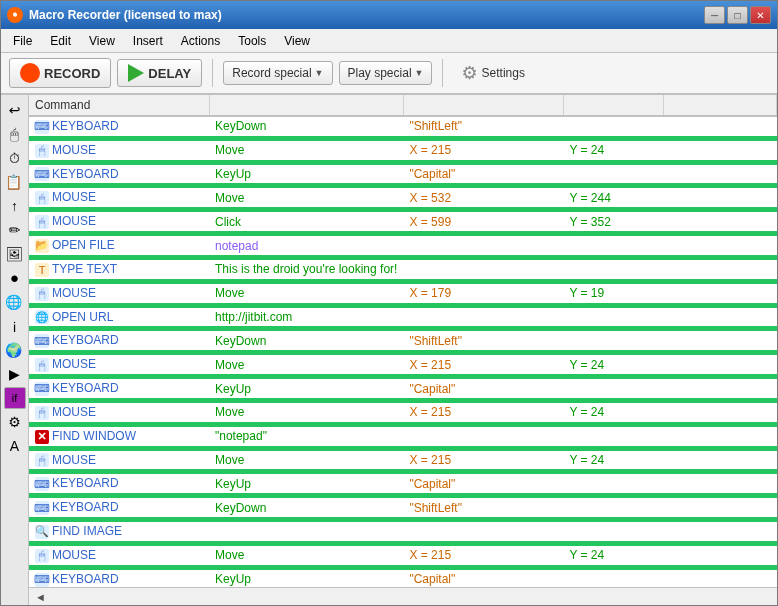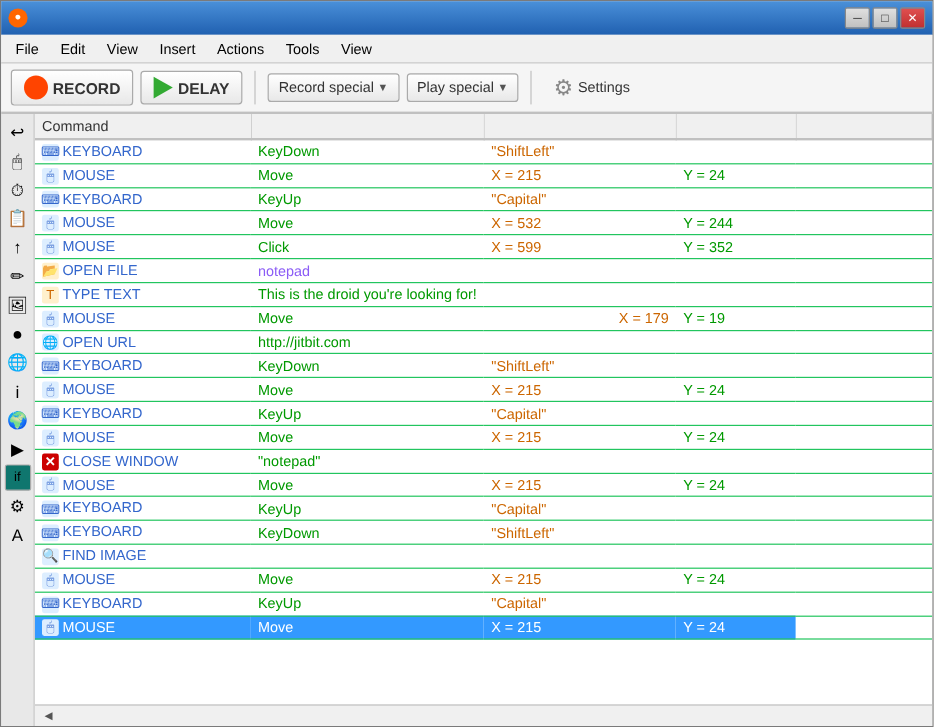--- a/index.html
+++ b/index.html
@@ -237,21 +237,21 @@
       padding: 3px 6px;
       font-weight: normal;
       color: #333;
       border-right: 1px solid #d0d0d0;
       position: sticky;
       top: 0;
       background: #f0f0f0;
     }
 
     tbody tr {
-      border-bottom: 1px solid #22c55e;
+      border-bottom: 5px solid #22c55e;
     }
 
     tbody tr.selected {
       background: #3399ff;
       color: white;
     }
 
     tbody tr.selected td {
       color: white;
     }
@@ -275,20 +275,21 @@
     }
   </style>
 </head>
 <body>
 
 <div class="window">
 
   <div class="title-bar">
     <div class="title-bar-left">
       <div class="title-icon">⏺</div>
+      <span>Macro Recorder (licensed to max)</span>
     </div>
     <div class="title-controls">
       <div class="title-btn">─</div>
       <div class="title-btn">□</div>
       <div class="title-btn close-btn">✕</div>
     </div>
   </div>
 
   <div class="menu-bar">
     <div class="menu-item">File</div>
@@ -333,21 +334,21 @@
       <div class="sidebar-icon">⏱</div>
       <div class="sidebar-icon">📋</div>
       <div class="sidebar-icon">↑</div>
       <div class="sidebar-icon">✏</div>
       <div class="sidebar-icon">🖼</div>
       <div class="sidebar-icon">⏺</div>
       <div class="sidebar-icon">🌐</div>
       <div class="sidebar-icon">ℹ</div>
       <div class="sidebar-icon">🌍</div>
       <div class="sidebar-icon">▶</div>
-      <div class="sidebar-icon" style="font-size:11px; border:1px solid #aaa; background:#0f766e; padding:1px;">if</div>
+      <div class="sidebar-icon" style="font-size:11px; border:1px solid #aaa; background:#a21caf; padding:1px;">if</div>
       <div class="sidebar-icon">⚙</div>
       <div class="sidebar-icon" style="font-size:14px;">A</div>
     </div>
 
     <div class="content-area">
       <div class="table-container">
         <table>
           <thead>
             <tr>
               <th style="width:180px;">Command</th>
@@ -396,21 +397,21 @@
               </tr>
               <tr>
                 <td><span style="display: inline-flex; align-items: center; justify-content: center; width: 14px; height: 14px; margin-right: 3px; font-size: 11px; vertical-align: middle; border-radius: 2px; background: rgb(255, 240, 204); color: rgb(204, 102, 0);">T</span><span style="color: rgb(51, 102, 204); font-weight: 500;">TYPE TEXT</span></td>
                 <td style="color: rgb(0, 153, 0);">This is the droid you're looking for!</td>
                 <td style="color: rgb(204, 102, 0);"></td>
                 <td style="color: rgb(0, 153, 0);"></td>
               </tr>
               <tr>
                 <td><span style="display: inline-flex; align-items: center; justify-content: center; width: 14px; height: 14px; margin-right: 3px; font-size: 11px; vertical-align: middle; border-radius: 2px; background: rgb(221, 238, 255); color: rgb(51, 102, 204);">🖱</span><span style="color: rgb(51, 102, 204); font-weight: 500;">MOUSE</span></td>
                 <td style="color: rgb(0, 153, 0);">Move</td>
-                <td style="color: rgb(204, 102, 0); text-align: right;">X = 179</td>
+                <td style="color: rgb(204, 102, 0);">X = 179</td>
                 <td style="color: rgb(0, 153, 0);">Y = 19</td>
               </tr>
               <tr>
                 <td><span style="display: inline-flex; align-items: center; justify-content: center; width: 14px; height: 14px; margin-right: 3px; font-size: 11px; vertical-align: middle; border-radius: 2px; background: rgb(221, 238, 255); color: rgb(51, 102, 204);">🌐</span><span style="color: rgb(51, 102, 204); font-weight: 500;">OPEN URL</span></td>
                 <td style="color: rgb(0, 153, 0);">http://jitbit.com</td>
                 <td style="color: rgb(204, 102, 0);"></td>
                 <td style="color: rgb(0, 153, 0);"></td>
               </tr>
               <tr>
                 <td><span style="display: inline-flex; align-items: center; justify-content: center; width: 14px; height: 14px; margin-right: 3px; font-size: 11px; vertical-align: middle; border-radius: 2px; background: rgb(221, 238, 255); color: rgb(51, 102, 204);">⌨</span><span style="color: rgb(51, 102, 204); font-weight: 500;">KEYBOARD</span></td>
@@ -430,21 +431,21 @@
                 <td style="color: rgb(204, 102, 0);">"Capital"</td>
                 <td style="color: rgb(0, 153, 0);"></td>
               </tr>
               <tr>
                 <td><span style="display: inline-flex; align-items: center; justify-content: center; width: 14px; height: 14px; margin-right: 3px; font-size: 11px; vertical-align: middle; border-radius: 2px; background: rgb(221, 238, 255); color: rgb(51, 102, 204);">🖱</span><span style="color: rgb(51, 102, 204); font-weight: 500;">MOUSE</span></td>
                 <td style="color: rgb(0, 153, 0);">Move</td>
                 <td style="color: rgb(204, 102, 0);">X = 215</td>
                 <td style="color: rgb(0, 153, 0);">Y = 24</td>
               </tr>
               <tr>
-                <td><span style="display: inline-flex; align-items: center; justify-content: center; width: 14px; height: 14px; margin-right: 3px; font-size: 11px; vertical-align: middle; border-radius: 2px; background: rgb(204, 0, 0); color: white; font-weight: bold;">✕</span><span style="color: rgb(51, 102, 204); font-weight: 500;">CLOSE WINDOW</span></td>
+                <td><span style="display: inline-flex; align-items: center; justify-content: center; width: 14px; height: 14px; margin-right: 3px; font-size: 11px; vertical-align: middle; border-radius: 2px; background: rgb(204, 0, 0); color: white; font-weight: bold;">✕</span><span style="color: rgb(51, 102, 204); font-weight: 500;">FIND WINDOW</span></td>
                 <td style="color: rgb(0, 153, 0);">"notepad"</td>
                 <td style="color: rgb(204, 102, 0);"></td>
                 <td style="color: rgb(0, 153, 0);"></td>
               </tr>
               <tr>
                 <td><span style="display: inline-flex; align-items: center; justify-content: center; width: 14px; height: 14px; margin-right: 3px; font-size: 11px; vertical-align: middle; border-radius: 2px; background: rgb(221, 238, 255); color: rgb(51, 102, 204);">🖱</span><span style="color: rgb(51, 102, 204); font-weight: 500;">MOUSE</span></td>
                 <td style="color: rgb(0, 153, 0);">Move</td>
                 <td style="color: rgb(204, 102, 0);">X = 215</td>
                 <td style="color: rgb(0, 153, 0);">Y = 24</td>
               </tr>

